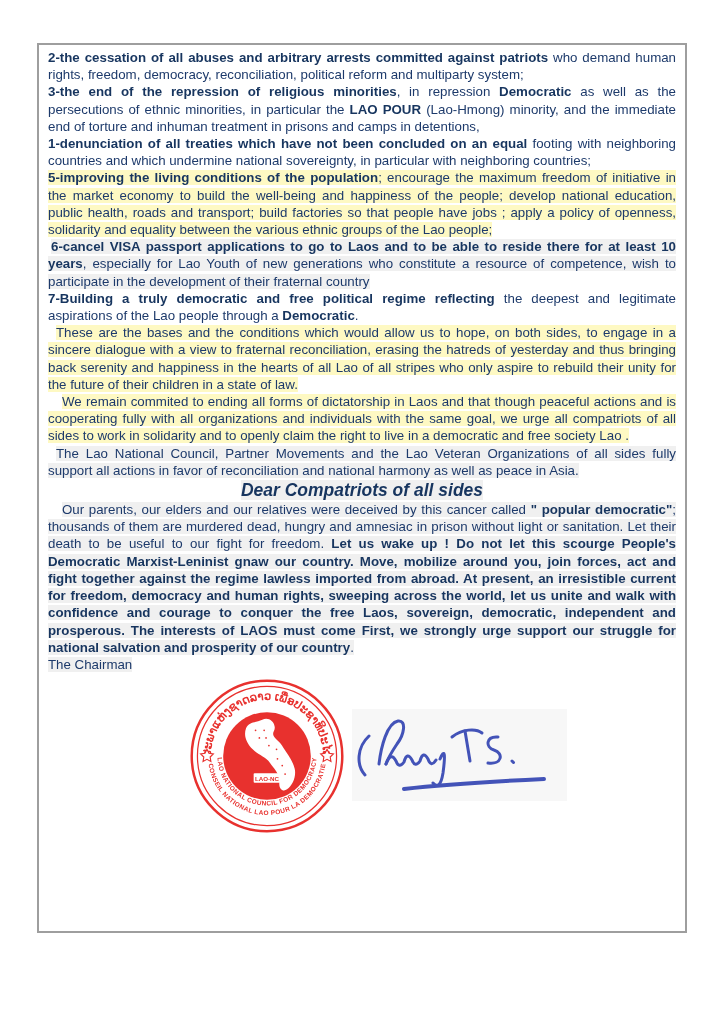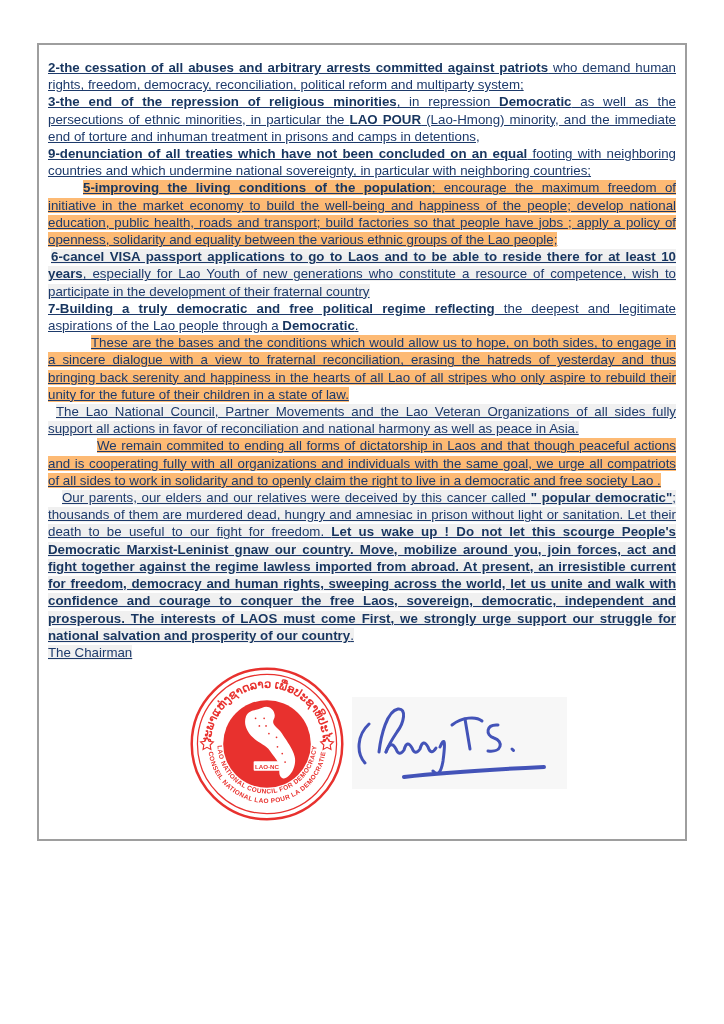--- a/index.html
+++ b/index.html
@@ -1,32 +1,31 @@
 <!DOCTYPE html>
 <html><head>
 <meta charset="utf-8">
 <style>
   html,body{margin:0;padding:0;}
   body{
     width:724px;height:1024px;background:#ffffff;position:relative;
     font-family:"Liberation Sans", sans-serif;
   }
   .doc{
-    position:absolute;left:37px;top:43px;width:650px;height:798px;
+    position:absolute;left:37px;top:43px;width:650px;height:890px;
     box-sizing:border-box;border:2px solid #9e9e9e;
-    padding:14px 9px 0 9px;
+    padding:4px 9px 0 9px;
     color:#1d3a6b;font-size:13.3px;line-height:17.2px;text-align:justify;
     overflow:hidden;
-    text-decoration:underline;
   }
   .doc p{margin:0;}
   .doc b{color:#17355f;}
   .mt{margin-top:6px;}
   .hl{background:#f0f0f0;margin-top:16px;}
-  .hl2{background:#fdba74;margin-left:35px;}
+  .hl2{background:#fef9c3;}
   .ind8{text-indent:8px;}
   .ind14{text-indent:14px;}
   .ind3{text-indent:3px;}
   .heading{
     text-align:center;font-weight:bold;font-style:italic;
     font-size:17.5px;line-height:22px;margin:12px 0 12px 0;color:#17355f;
   }
   .center{text-align:left;text-indent:0;}
   .stamp-row{display:flex;align-items:flex-start;margin-top:2px;height:166px;}
   .seal-box{margin-left:138px;width:162px;height:162px;}
@@ -36,34 +35,35 @@
 </style>
 </head>
 <body>
 
 <div class="doc">
 
   <p><b>2-the cessation of all abuses and arbitrary arrests committed against patriots</b><span> who demand human rights, freedom, democracy, reconciliation, political reform and multiparty system;</span></p>
 
   <p><b>3-the end of the repression of religious minorities</b><span>, in repression </span><b>Democratic</b><span> as well as the persecutions of ethnic minorities, in particular the </span><b>LAO POUR</b><span> (Lao-Hmong) minority, and the immediate end of torture and inhuman treatment in prisons and camps in detentions,</span></p>
 
-  <p><b>9-denunciation of all treaties which have not been concluded on an equal</b><span> footing with neighboring countries and which undermine national sovereignty, in particular with neighboring countries;</span></p>
+  <p><b>1-denunciation of all treaties which have not been concluded on an equal</b><span> footing with neighboring countries and which undermine national sovereignty, in particular with neighboring countries;</span></p>
 
   <p><span class="hl2"><b>5-improving the living conditions of the population</b><span>; encourage the maximum freedom of initiative in the market economy to build the well-being and happiness of the people; develop national education, public health, roads and transport; build factories so that people have jobs ; apply a policy of openness, solidarity and equality between the various ethnic groups of the Lao people;</span></span></p>
 
   <p class="ind3"><span class="hl"><b>6-cancel VISA passport applications to go to Laos and to be able to reside there for at least 10 years</b><span>, especially for Lao Youth of new generations who constitute a resource of competence, wish to participate in the development of their fraternal country</span></span></p>
 
   <p><b>7-Building a truly democratic and free political regime reflecting</b><span> the deepest and legitimate aspirations of the Lao people through a </span><b>Democratic</b><span>.</span></p>
 
   <p class="mt ind8"><span class="hl2">These are the bases and the conditions which would allow us to hope, on both sides, to engage in a sincere dialogue with a view to fraternal reconciliation, erasing the hatreds of yesterday and thus bringing back serenity and happiness in the hearts of all Lao of all stripes who only aspire to rebuild their unity for the future of their children in a state of law.</span></p>
 
+  <p class="mt ind14"><span class="hl2">We remain commited to ending all forms of dictatorship in Laos and that though peaceful actions and is cooperating fully with all organizations and individuals with the same goal, we urge all compatriots of all sides to work in solidarity and to openly claim the right to live in a democratic and free society Lao .</span></p>
+
   <p class="mt ind8"><span class="hl">The Lao National Council, Partner Movements and the Lao Veteran Organizations of all sides fully support all actions in favor of reconciliation and national harmony as well as peace in Asia.</span></p>
 
-  <p class="mt ind14"><span class="hl2">We remain commited to ending all forms of dictatorship in Laos and that though peaceful actions and is cooperating fully with all organizations and individuals with the same goal, we urge all compatriots of all sides to work in solidarity and to openly claim the right to live in a democratic and free society Lao .</span></p>
-
+  <p class="heading"><span class="hl">Dear Compatriots of all sides</span></p>
 
   <p class="ind14"><span class="hl"><span>Our parents, our elders and our relatives were deceived by this cancer called  </span><b>" popular democratic"</b><span>; thousands of them are murdered dead, hungry and amnesiac in prison without light or sanitation. Let their death to be useful to our fight for freedom. </span><b>Let us wake up !  Do not let this scourge People's Democratic Marxist-Leninist gnaw our country. Move, mobilize around you, join forces, act and fight together against the regime lawless imported from abroad. At present, an irresistible current for freedom, democracy and human rights, sweeping across the world, let us unite and walk with confidence and courage to conquer the free Laos, sovereign, democratic, independent and prosperous. The interests of LAOS must come First, we strongly urge support our struggle for national salvation and prosperity of our country</b><span>.</span></span></p>
 
   <p class="mt center"><span class="hl">The Chairman</span></p>
 
   <div class="stamp-row">
 
     <svg class="seal-box" viewBox="0 0 170 170" width="162" height="162" xmlns="http://www.w3.org/2000/svg">
       <defs>
         <path id="arcTop" d="M 26,85 A 59,59 0 0 1 144,85"></path>

